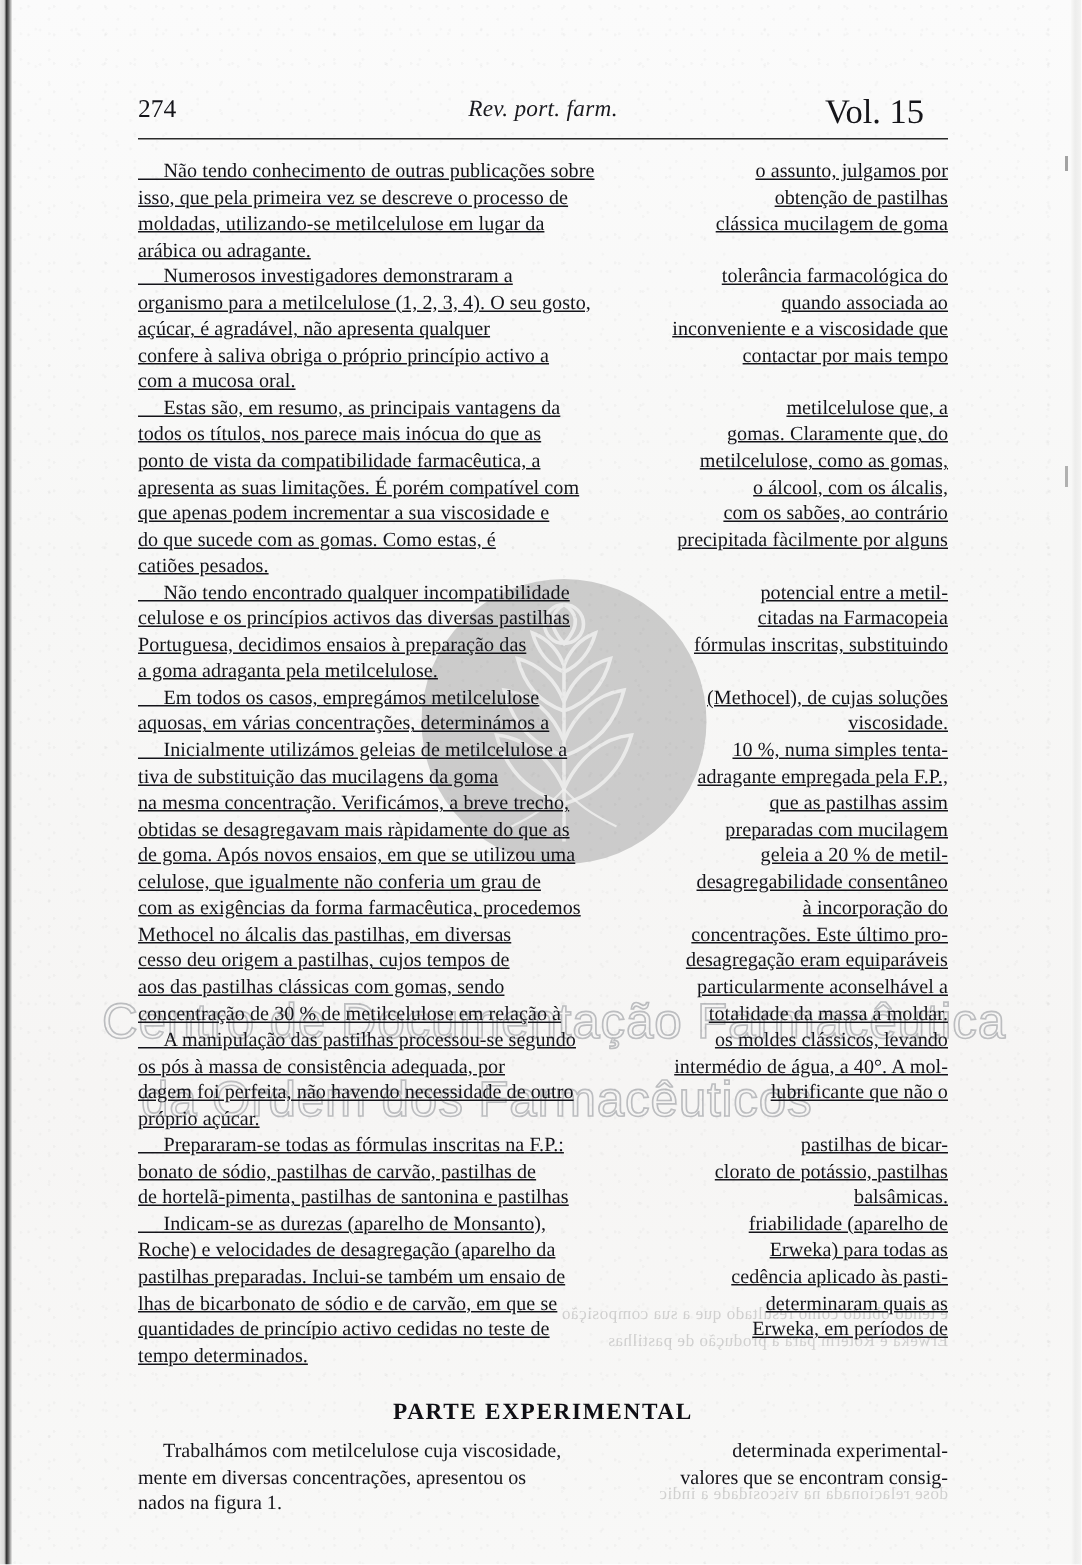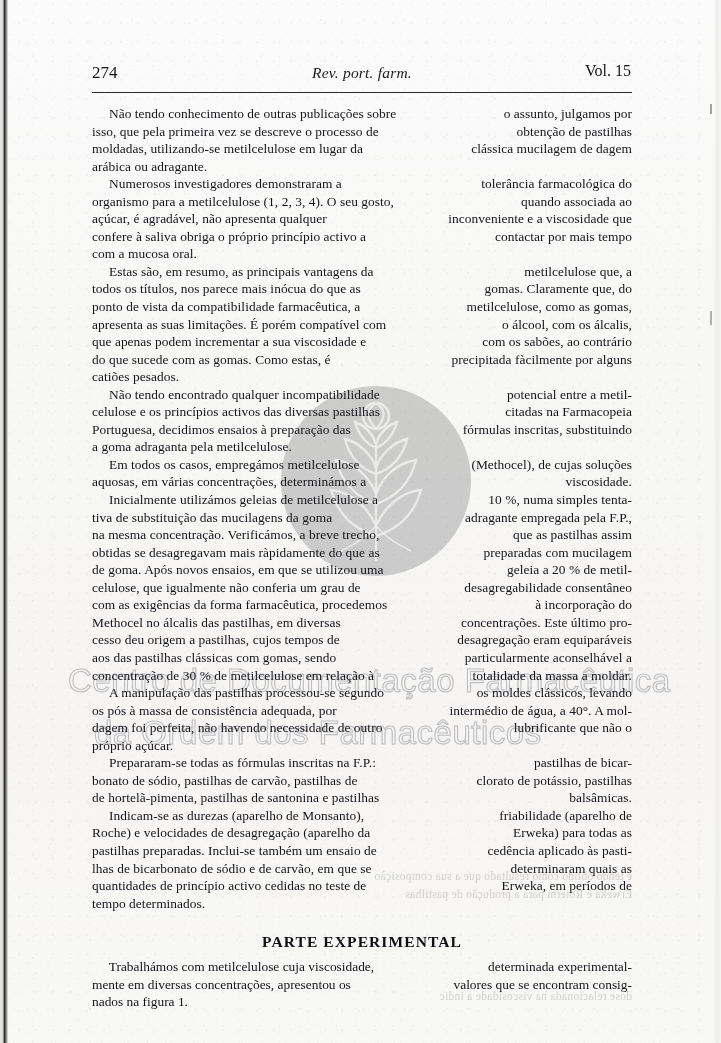--- a/index.html
+++ b/index.html
@@ -74,33 +74,34 @@
 
   
   .header{
     position:absolute;left:92px;top:60px;width:540px;height:34px;text-decoration:underline;
   }
   .header .pnum{position:absolute;left:0;top:3px;font-size:17px;color:#15151a;}
   .header .jname{
     position:absolute;left:0;right:0;top:4px;text-align:center;
     font-style:italic;font-size:15.5px;color:#1a1a1f;letter-spacing:.2px;
   }
-  .header .vol{position:absolute;right:1px;top:2px;font-size:16px;color:#15151a;}
+  .header .vol{position:absolute;right:16px;top:2px;font-size:23px;color:#15151a;}
   .rule{
     position:absolute;left:92px;top:92px;width:540px;height:1px;
     background:#2b2b2b;
   }
 
   
   .body{
     position:absolute;left:92px;top:105px;width:540px;
     font-size:13.4px;line-height:17.55px;
     color:#14141a;
     text-align:justify;
     letter-spacing:.05px;
+    text-decoration:underline;
   }
   .body p{margin:0;}
   
   .ln{display:block;white-space:pre;}
   .ln.j{
     display:flex;justify-content:space-between;white-space:normal;
   }
   .ln.j > span{white-space:pre;}
 
   h2.section{
@@ -164,21 +165,21 @@
         <span class="ln j">
           <span>&nbsp;&nbsp;&nbsp;&nbsp;&nbsp;Não tendo conhecimento de outras publicações sobre</span>
           <span>o assunto, julgamos por</span>
         </span>
         <span class="ln j">
           <span>isso, que pela primeira vez se descreve o processo de</span>
           <span>obtenção de pastilhas</span>
         </span>
         <span class="ln j">
           <span>moldadas, utilizando-se metilcelulose em lugar da</span>
-          <span>clássica mucilagem de dagem</span>
+          <span>clássica mucilagem de goma</span>
         </span>
         <span class="ln">arábica ou adragante.</span>
       </p>
       <p>
         <span class="ln j">
           <span>&nbsp;&nbsp;&nbsp;&nbsp;&nbsp;Numerosos investigadores demonstraram a</span>
           <span>tolerância farmacológica do</span>
         </span>
         <span class="ln j">
           <span>organismo para a metilcelulose (1, 2, 3, 4). O seu gosto,</span>

